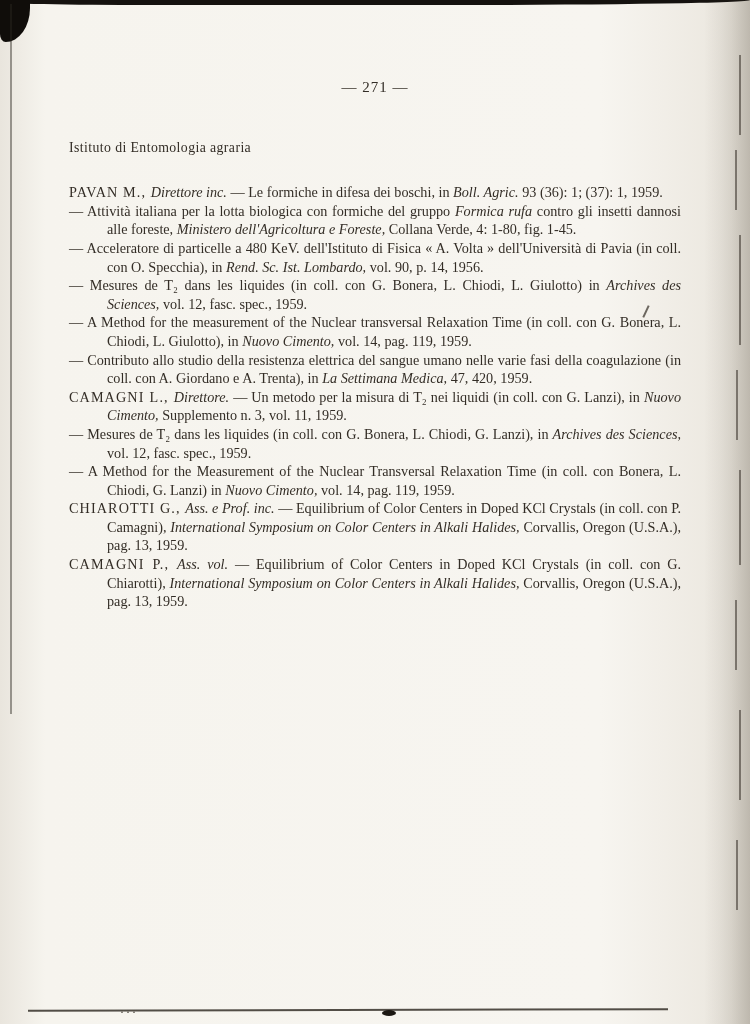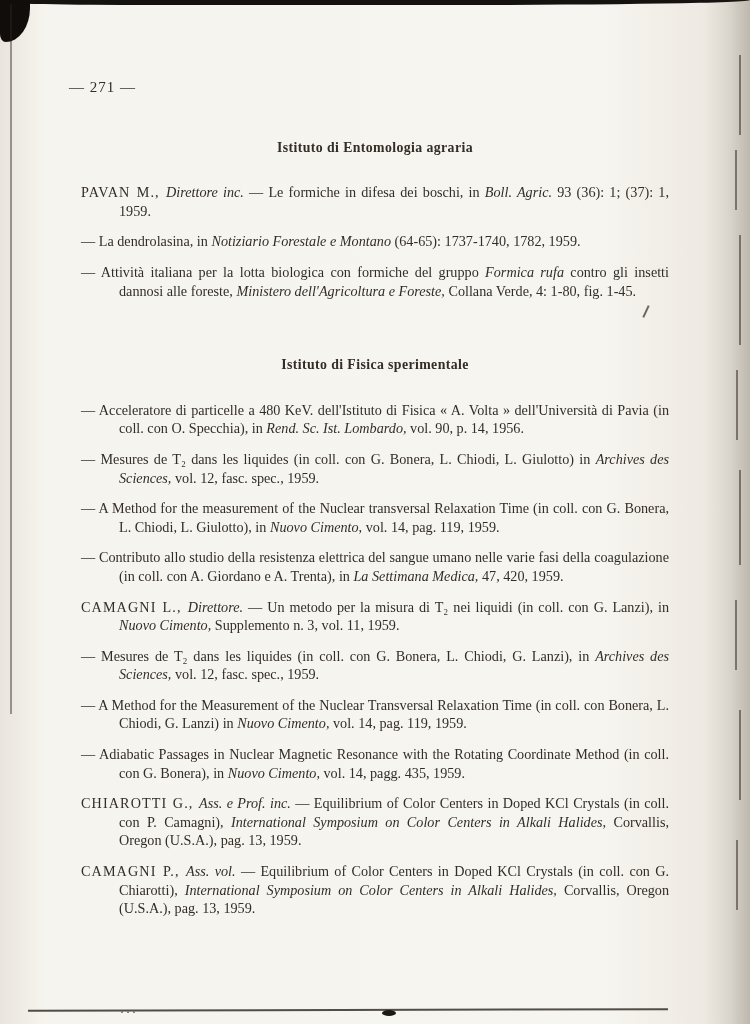--- a/index.html
+++ b/index.html
@@ -32,34 +32,35 @@
   #bottom-blob{bottom:8px;left:382px;width:14px;height:6px;background:#1c1813;border-radius:50%;}
   #slash-mark{top:305px;left:645px;width:2px;height:13px;background:rgba(50,44,36,.7);transform:rotate(25deg);}
 
   
   #content{
     position:absolute;
     left:69px;top:78px;width:612px;
     font-size:14.2px;line-height:18.6px;
   }
   #page-number{
+    text-align:center;
     font-size:15px;
     letter-spacing:1px;
     margin:0 0 42px 0;
   }
   .section-title{
-    text-align:center;
+    text-align:left;
     font-size:13.8px;
-    font-weight:bold;
+    font-weight:normal;
     letter-spacing:.4px;
     margin:56px 0 26px 0;
   }
   .section-title:first-of-type{margin-top:0;}
   .entry{
-    margin:12px;
+    margin:0;
     padding-left:38px;
     text-indent:-38px;
     text-align:justify;
   }
   .it{font-style:italic;}
   .sc{letter-spacing:1.1px;}
 </style>
 </head>
 <body>
 
@@ -80,28 +81,25 @@
   <div class="art" id="slash-mark"></div>
   <div class="art" id="bottom-line"></div>
   <div class="art" id="bottom-dots">···</div>
   <div class="art" id="bottom-blob"></div>
 
   <div id="content">
     <p id="page-number">— 271 —</p>
     <div id="entries-container">
         <h2 class="section-title">Istituto di Entomologia agraria</h2>
         <p class="entry"><span class="sc">PAVAN M., </span><span class="it">Direttore inc.</span><span> — Le formiche in difesa dei boschi, in </span><span class="it">Boll. Agric.</span><span> 93 (36): 1; (37): 1, 1959.</span></p>
-        <p class="entry"><span>— La dendrolasina, in </span><span class="it">Notiziario Forestale e Montano</span><span> (64-65): 1737-1740, 1782, 1959.</span></p>
         <p class="entry"><span>— Attività italiana per la lotta biologica con formiche del gruppo </span><span class="it">Formica rufa</span><span> contro gli insetti dannosi alle foreste, </span><span class="it">Ministero dell'Agricoltura e Foreste,</span><span> Collana Verde, 4: 1-80, fig. 1-45.</span></p>
-        <h2 class="section-title">Istituto di Fisica sperimentale</h2>
         <p class="entry"><span>— Acceleratore di particelle a 480 KeV. dell'Istituto di Fisica « A. Volta » dell'Università di Pavia (in coll. con O. Specchia), in </span><span class="it">Rend. Sc. Ist. Lombardo,</span><span> vol. 90, p. 14, 1956.</span></p>
         <p class="entry"><span>— Mesures de T₂ dans les liquides (in coll. con G. Bonera, L. Chiodi, L. Giulotto) in </span><span class="it">Archives des Sciences,</span><span> vol. 12, fasc. spec., 1959.</span></p>
         <p class="entry"><span>— A Method for the measurement of the Nuclear transversal Relaxation Time (in coll. con G. Bonera, L. Chiodi, L. Giulotto), in </span><span class="it">Nuovo Cimento,</span><span> vol. 14, pag. 119, 1959.</span></p>
         <p class="entry"><span>— Contributo allo studio della resistenza elettrica del sangue umano nelle varie fasi della coagulazione (in coll. con A. Giordano e A. Trenta), in </span><span class="it">La Settimana Medica,</span><span> 47, 420, 1959.</span></p>
         <p class="entry"><span class="sc">CAMAGNI L., </span><span class="it">Direttore.</span><span> — Un metodo per la misura di T₂ nei liquidi (in coll. con G. Lanzi), in </span><span class="it">Nuovo Cimento,</span><span> Supplemento n. 3, vol. 11, 1959.</span></p>
         <p class="entry"><span>— Mesures de T₂ dans les liquides (in coll. con G. Bonera, L. Chiodi, G. Lanzi), in </span><span class="it">Archives des Sciences,</span><span> vol. 12, fasc. spec., 1959.</span></p>
         <p class="entry"><span>— A Method for the Measurement of the Nuclear Transversal Relaxation Time (in coll. con Bonera, L. Chiodi, G. Lanzi) in </span><span class="it">Nuovo Cimento,</span><span> vol. 14, pag. 119, 1959.</span></p>
-        <p class="entry"><span>— Adiabatic Passages in Nuclear Magnetic Resonance with the Rotating Coordinate Method (in coll. con G. Bonera), in </span><span class="it">Nuovo Cimento,</span><span> vol. 14, pagg. 435, 1959.</span></p>
         <p class="entry"><span class="sc">CHIAROTTI G., </span><span class="it">Ass. e Prof. inc.</span><span> — Equilibrium of Color Centers in Doped KCl Crystals (in coll. con P. Camagni), </span><span class="it">International Symposium on Color Centers in Alkali Halides,</span><span> Corvallis, Oregon (U.S.A.), pag. 13, 1959.</span></p>
         <p class="entry"><span class="sc">CAMAGNI P., </span><span class="it">Ass. vol.</span><span> — Equilibrium of Color Centers in Doped KCl Crystals (in coll. con G. Chiarotti), </span><span class="it">International Symposium on Color Centers in Alkali Halides,</span><span> Corvallis, Oregon (U.S.A.), pag. 13, 1959.</span></p>
       </div>
   </div>
 </div>
 
 </body></html>

